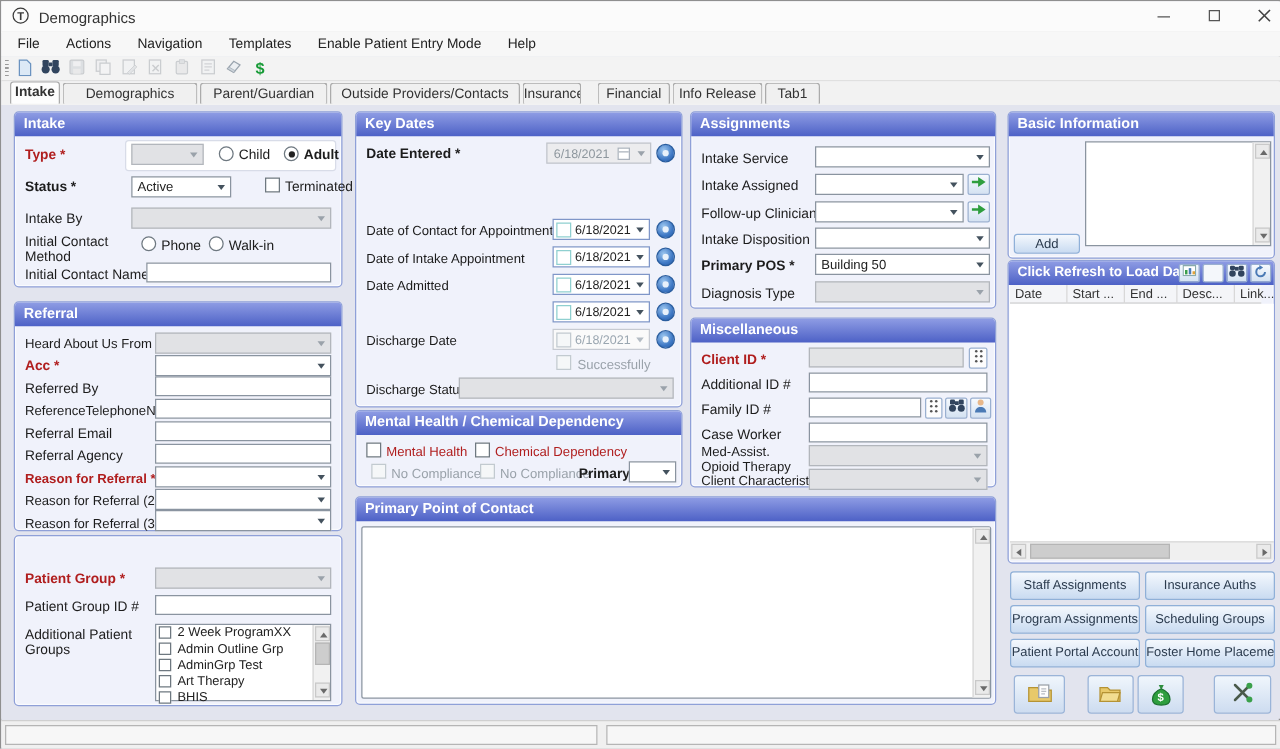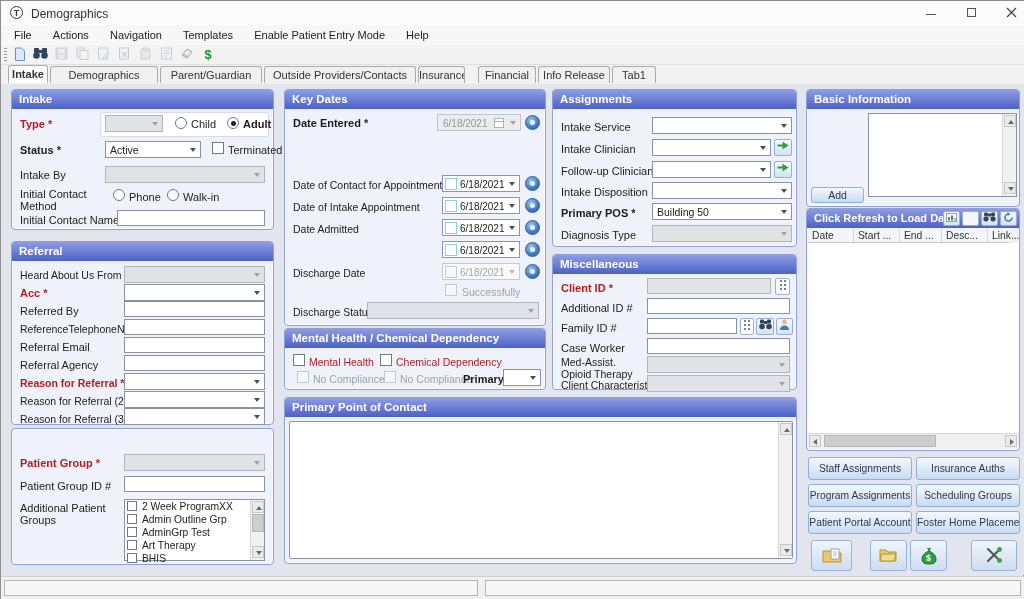--- a/index.html
+++ b/index.html
@@ -204,21 +204,21 @@
       <span class="lbl req" style="left:8px;top:28px">Type *</span>
       <span class="sel dis" style="left:93px;top:25px;width:58px">
           <span class="chev"></span>
         </span>
       <span class="rb" style="left:163px;top:27px"></span>
       <span class="lbl" style="left:179px;top:28px">Child</span>
       <span class="rb sel-r" style="left:215px;top:27px"></span>
       <span class="lbl bold" style="left:231px;top:28px">Adult</span>
 
       <span class="lbl bold" style="left:8px;top:54px">Status *</span>
-      <span class="sel" style="left:93px;top:51px;width:96px">
+      <span class="sel" style="left:93px;top:51px;width:80px">
           <span class="sv">Active</span>
           <span class="chev"></span>
         </span>
       <span class="cb" style="left:200px;top:52px"></span>
       <span class="lbl" style="left:216px;top:54px">Terminated</span>
 
       <span class="lbl" style="left:8px;top:79px">Intake By</span>
       <span class="sel dis" style="left:93px;top:76px;width:160px">
           <span class="chev"></span>
         </span>
@@ -394,21 +394,21 @@
       </div>
     </div>
 
     <div class="panel" style="left:551px;top:5px;width:245px;height:158px">
       <div class="phead">Assignments</div>
       <span class="lbl" style="left:8px;top:31px">Intake Service</span>
       <span class="sel" style="left:99px;top:27px;width:140px">
           <span class="chev"></span>
         </span>
 
-      <span class="lbl" style="left:8px;top:53px">Intake Clinician</span>
+      <span class="lbl" style="left:8px;top:53px">Intake Assigned</span>
       <span class="sel" style="left:99px;top:49px;width:119px">
           <span class="chev"></span>
         </span>
       <span class="iconbtn-sm" style="left:221px;top:49px">
         <svg width="13" height="11">
             <path d="M0.5 5.5h6" stroke="#2e9e3e" stroke-width="2"></path>
             <path d="M5.5 1.5l6 4-6 4z" fill="#2e9e3e"></path>
           </svg></span>
 
       <span class="lbl" style="left:8px;top:75px">Follow-up Clinician</span>

